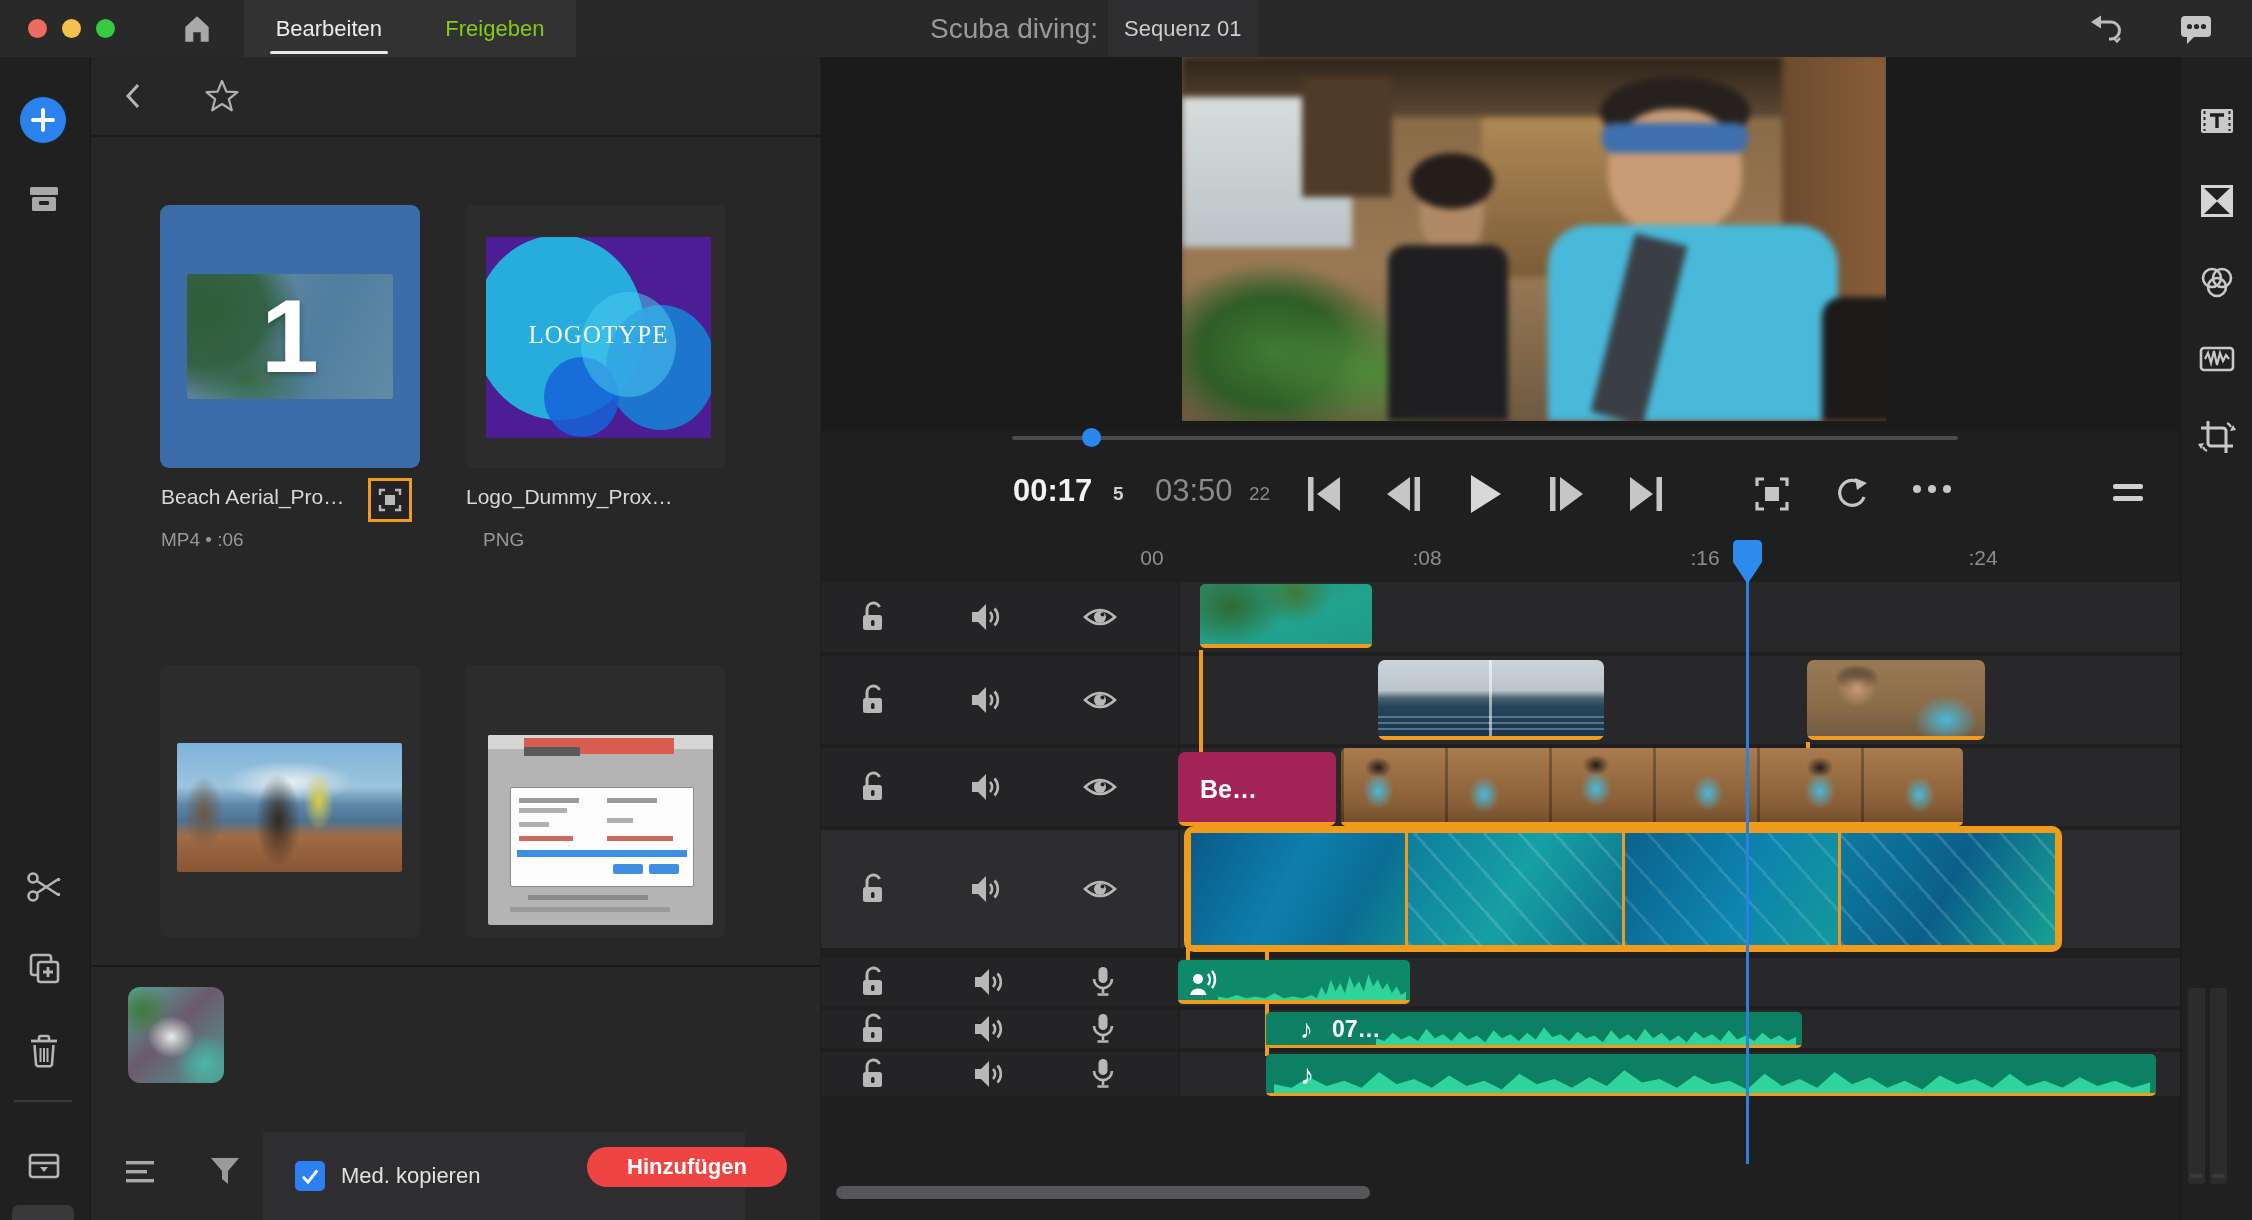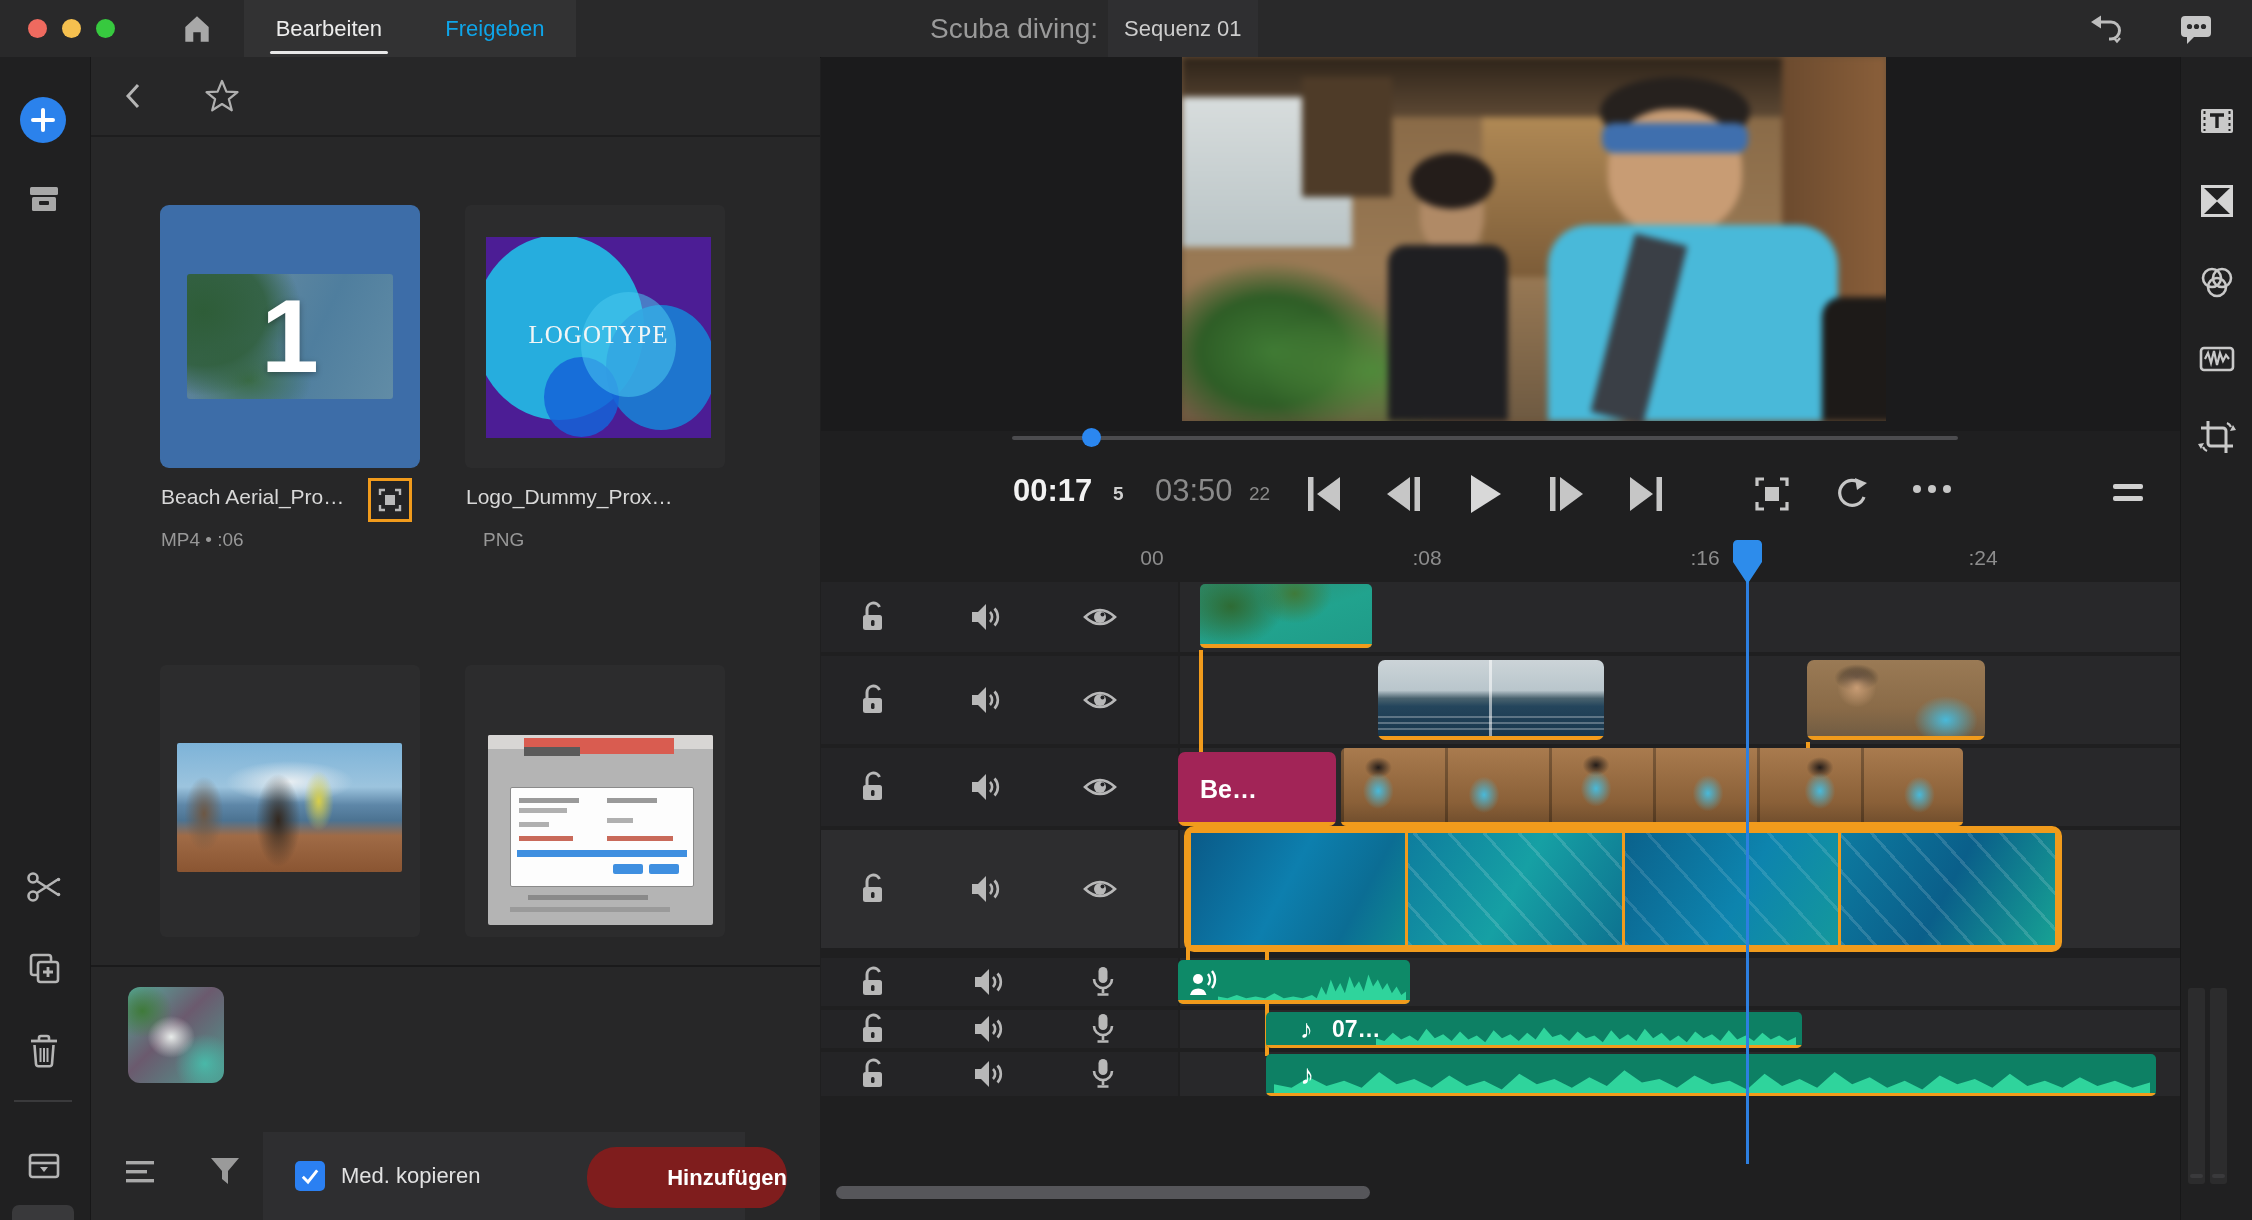--- a/index.html
+++ b/index.html
@@ -31,21 +31,21 @@
           <path d="M5 14 L16 4 L27 14 V28 H19.5 V19 H12.5 V28 H5 Z" fill="#a8a8a8"></path>
         </svg>
     </div>
 
     <div class="ab" style="left:244px;top:0;width:332px;height:57px;background:#323233;display:flex;align-items:center;justify-content:space-around;">
       <div style="position:relative;height:57px;display:flex;align-items:center;">
         <span class="tlabel" style="color:#ececec;">Bearbeiten</span>
         <div style="position:absolute;left:-6px;right:-6px;bottom:3px;height:3px;background:#e8e8e8;border-radius:2px;"></div>
       </div>
       <div style="height:57px;display:flex;align-items:center;">
-        <span class="tlabel" style="color:#0ea5e9;">Freigeben</span>
+        <span class="tlabel" style="color:#84cc16;">Freigeben</span>
       </div>
     </div>
 
     <div class="ab" style="left:920px;top:0;height:57px;display:flex;align-items:center;">
       <span style="font-size:28px;color:#9a9a9a;padding:0 10px;">Scuba diving:</span>
       <span style="font-size:22px;color:#cdcdcd;background:#2f2f31;height:57px;display:flex;align-items:center;padding:0 16px;">Sequenz 01</span>
     </div>
 
     <div class="ab" style="left:2088px;top:12px;">
       <svg width="36" height="34" viewBox="0 0 36 34">
@@ -227,21 +227,21 @@
         </svg>
       </div>
       <div class="ab" style="left:172px;top:0;width:482px;height:88px;background:#2e2e30;display:flex;align-items:center;">
         <div style="margin-left:32px;width:30px;height:30px;background:#2b80f2;border-radius:5px;display:flex;align-items:center;justify-content:center;">
           <svg width="24" height="24" viewBox="0 0 30 30">
               <polyline points="6,16 12.5,22.5 24,8" fill="none" stroke="#fff" stroke-width="3.6"></polyline>
             </svg>
         </div>
         <span style="margin-left:16px;font-size:22px;color:#e2e2e2;">Med. kopieren</span>
       </div>
-      <div class="ab" style="left:496px;top:15px;width:200px;height:61px;background:#7f1d1d;border-radius:29px;display:flex;align-items:center;justify-content:flex-end;">
+      <div class="ab" style="left:496px;top:15px;width:200px;height:40px;background:#ef4444;border-radius:29px;display:flex;align-items:center;justify-content:center;">
         <span style="color:#fff;font-size:22px;font-weight:bold;">Hinzufügen</span>
       </div>
     </div>
   </div>
 
   <div class="ab" style="left:821px;top:57px;width:1359px;height:374px;background:#1b1b1c;">
     <div class="ab" style="left:361px;top:0;width:704px;height:364px;overflow:hidden;background:#6b5138;">
       <div class="ab" style="left:0;top:0;width:704px;height:364px;filter:blur(3px);">
         <div class="ab" style="left:0;top:0;width:704px;height:80px;background:linear-gradient(180deg,#2e241a 0%,#5a4632 70%,#7a603f 100%);"></div>
         <div class="ab" style="left:0;top:60px;width:704px;height:304px;background:linear-gradient(180deg,#8a6b48 0%,#9a7a55 50%,#6e5a42 100%);"></div>

